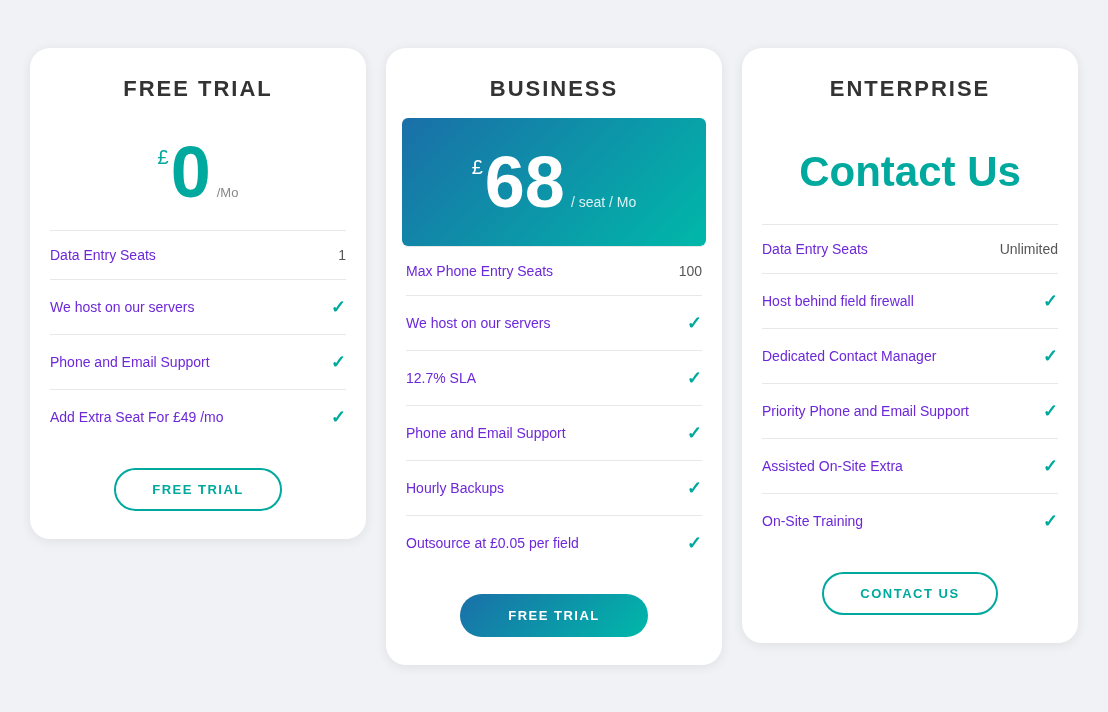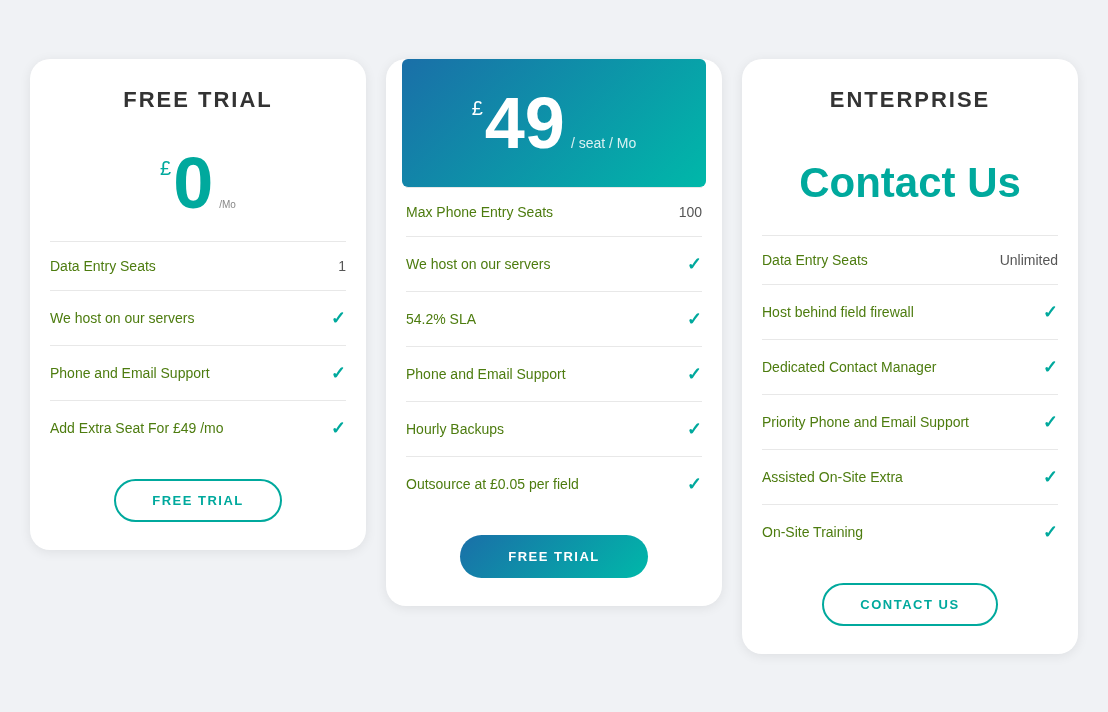--- a/index.html
+++ b/index.html
@@ -77,21 +77,21 @@
     .price-amount {
       font-size: 72px;
       font-weight: 700;
       color: #00a99d;
       line-height: 1;
     }
 
     .price-amount.white { color: white; }
 
     .price-period {
-      font-size: 10px;
+      font-size: 13px;
       color: #888;
       margin-left: 4px;
     }
 
     .price-period.white { color: rgba(255,255,255,0.85); }
 
     .contact-us-text {
       font-size: 42px;
       font-weight: 800;
       color: #00a99d;
@@ -108,21 +108,21 @@
     .feature-row {
       display: flex;
       justify-content: space-between;
       align-items: center;
       padding: 16px 0;
       border-top: 1px solid #e8e8e8;
     }
 
     .feature-label {
       font-size: 14px;
-      color: #4d7c0f;
+      color: #6d28d9;
       font-weight: 500;
     }
 
     .feature-value {
       font-size: 14px;
       color: #555;
       font-weight: 500;
     }
 
     .check-icon {
@@ -212,38 +212,41 @@
         <span class="feature-label">Add Extra Seat For £49 /mo</span>
         <span class="check-icon">✓</span>
       </div>
     </div>
     <div class="card-footer">
       <button class="btn-outline">FREE TRIAL</button>
     </div>
   </div>
 
   <div class="pricing-card">
+    <div class="card-header">
+      <span class="plan-title">BUSINESS</span>
+    </div>
     <div class="price-section gradient">
       <div class="price-wrap">
         <span class="price-currency white">£</span>
-        <span class="price-amount white">49</span>
+        <span class="price-amount white">68</span>
         <span class="price-period white seat-label">/ seat / Mo</span>
       </div>
     </div>
     <div class="features-list">
       <div class="feature-row">
         <span class="feature-label">Max Phone Entry Seats</span>
         <span class="feature-value">100</span>
       </div>
       <div class="feature-row">
         <span class="feature-label">We host on our servers</span>
         <span class="check-icon">✓</span>
       </div>
       <div class="feature-row">
-        <span class="feature-label">54.2% SLA</span>
+        <span class="feature-label">12.7% SLA</span>
         <span class="check-icon">✓</span>
       </div>
       <div class="feature-row">
         <span class="feature-label">Phone and Email Support</span>
         <span class="check-icon">✓</span>
       </div>
       <div class="feature-row">
         <span class="feature-label">Hourly Backups</span>
         <span class="check-icon">✓</span>
       </div>

